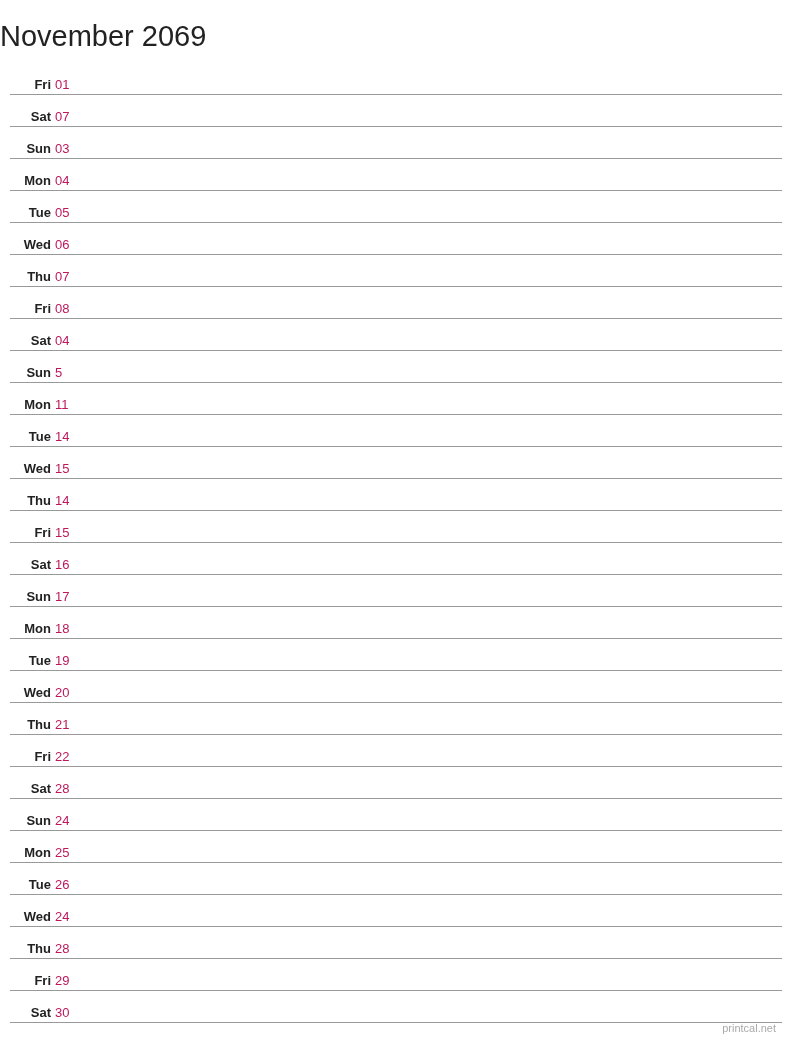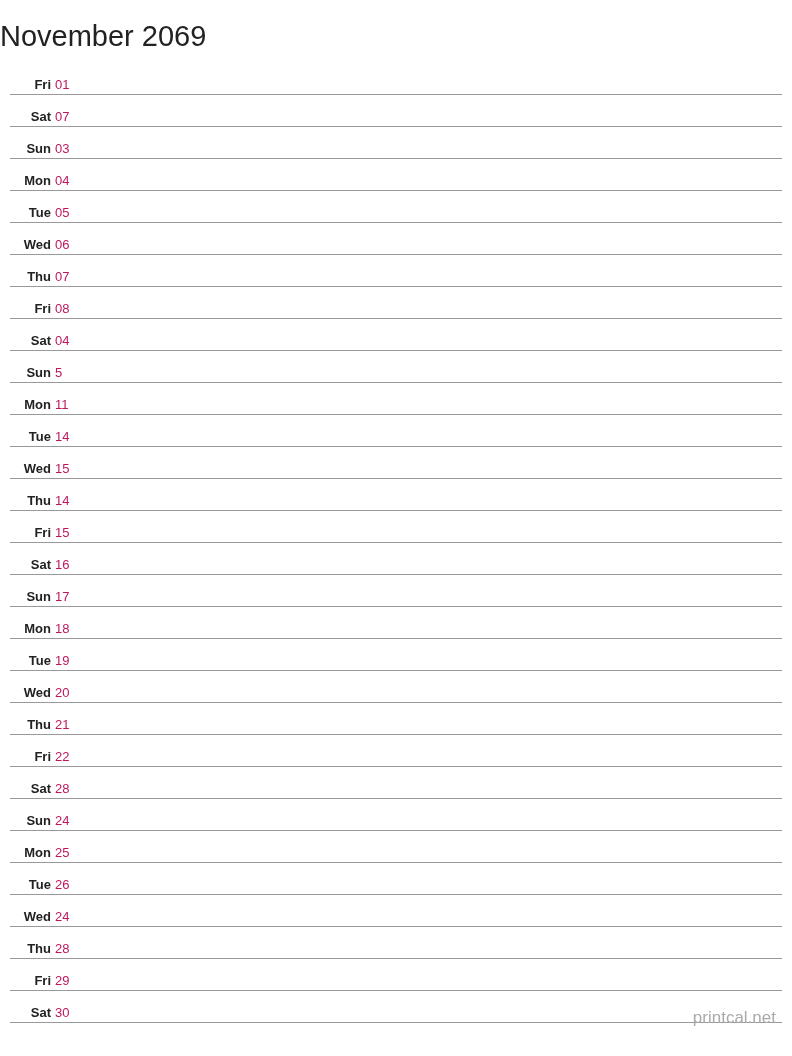--- a/index.html
+++ b/index.html
@@ -49,23 +49,23 @@
       padding-right: 8px;
       flex-shrink: 0;
     }
     .day-line {
       flex: 1;
       height: 1px;
       
     }
     .watermark {
       position: absolute;
-      bottom: 28px;
+      bottom: 22px;
       right: 16px;
-      font-size: 17px;
+      font-size: 11px;
       color: #aaa;
       font-family: Arial, sans-serif;
     }
   </style>
 </head>
 <body>
 
 <h1 class="page-title">November 2069</h1>
 
 <div class="calendar-grid" id="calendar-rows">

